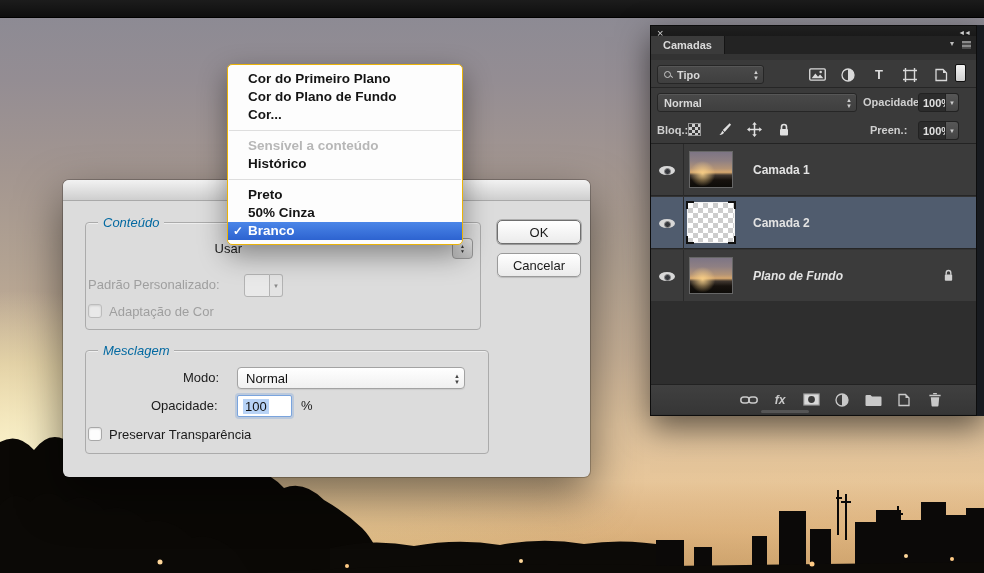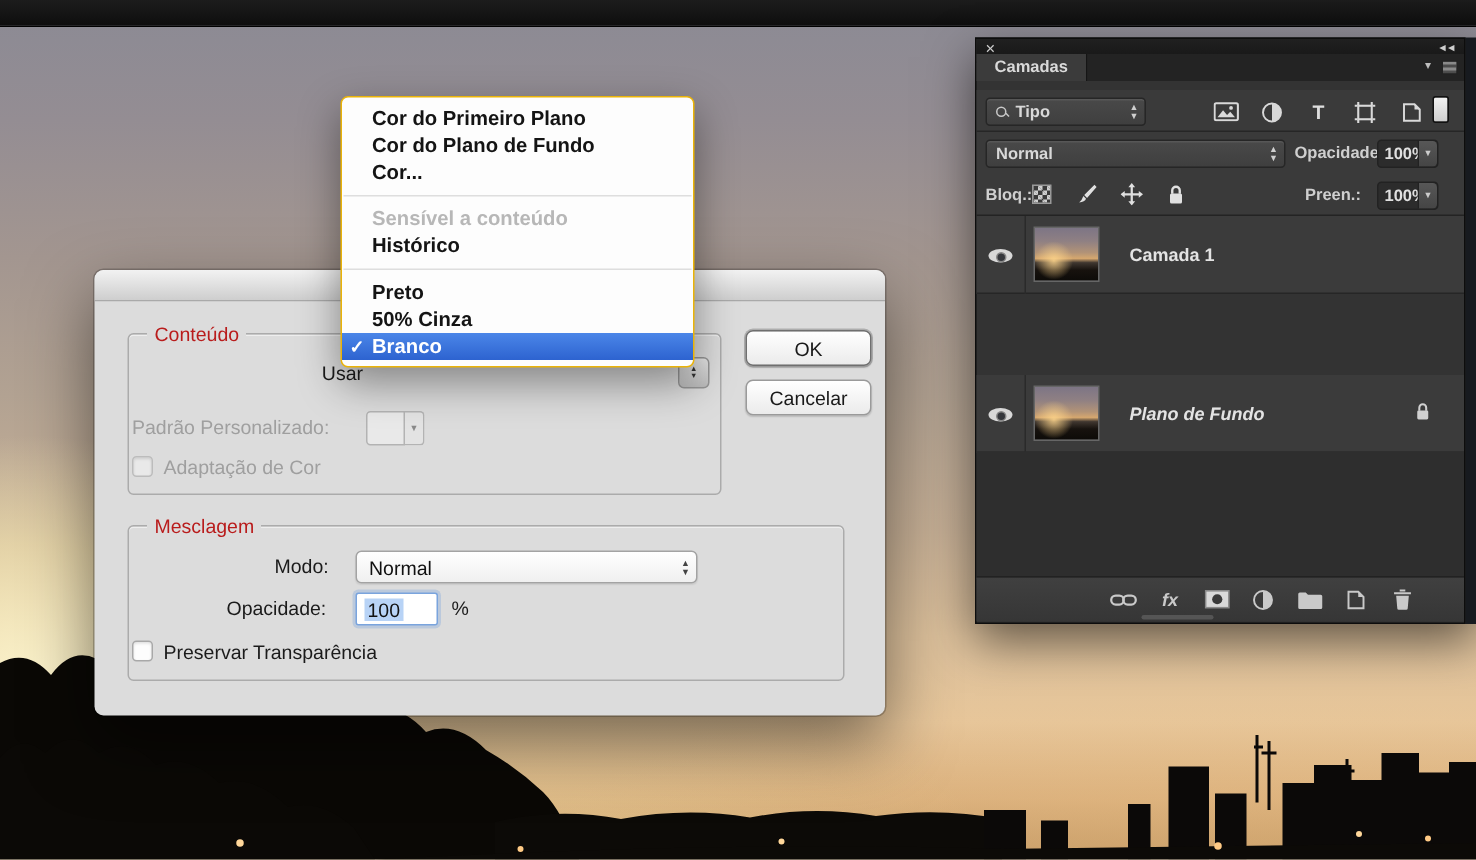--- a/index.html
+++ b/index.html
@@ -22,21 +22,21 @@
 
   
   .dialog { position:absolute; left:63px; top:180px; width:527px; height:297px;
     background:#dcdcdc; border-radius:6px; z-index:10;
     box-shadow:0 18px 45px rgba(0,0,0,.5), 0 0 0 1px rgba(0,0,0,.22); }
   .dialog-titlebar { height:21px; border-radius:6px 6px 0 0;
     background:linear-gradient(#f2f2f2,#cecece); border-bottom:1px solid #a9a9a9; }
   .group { position:absolute; border:1px solid #ababab; border-radius:4px;
     box-shadow:inset 0 1px 0 rgba(255,255,255,.5); }
   .group-label { position:absolute; top:-8px; left:12px; background:#dcdcdc;
-    padding:0 5px; font-size:13px; color:#b91c1c; }
+    padding:0 5px; font-size:13px; color:#0369a1;font-style:italic; }
   .lbl { position:absolute; font-size:13px; color:#1b1b1b; white-space:nowrap; }
   .lbl.disabled { color:#9f9f9f; }
   .checkbox { position:absolute; width:14px; height:14px; background:#fdfdfd;
     border:1px solid #a8a8a8; border-radius:3px; box-shadow:inset 0 1px 2px rgba(0,0,0,.12); }
   .checkbox.disabled { background:#e9e9e9; border-color:#bcbcbc; }
   .swatch-well { position:absolute; width:26px; height:23px; background:#e9e9e9;
     border:1px solid #b3b3b3; border-radius:3px 0 0 3px; }
   .swatch-arrow { position:absolute; width:13px; height:23px; background:#e3e3e3;
     border:1px solid #b3b3b3; border-left:none; border-radius:0 3px 3px 0;
     font-size:6px; color:#8a8a8a; display:flex; align-items:center; justify-content:center; }
@@ -197,21 +197,21 @@
   <span class="lbl" style="left:145px; top:61px; width:34px; text-align:right;">Usar</span>
 
   <span class="lbl disabled" style="left:25px; top:97px;">Padrão Personalizado:</span>
   <div class="swatch-well" style="left:181px; top:94px;"></div>
   <div class="swatch-arrow" style="left:207px; top:94px;">
       <span>▼</span>
     </div>
   <div class="checkbox disabled" style="left:25px; top:124px;"></div>
   <span class="lbl disabled" style="left:46px; top:124px;">Adaptação de Cor</span>
 
-  <div class="group" style="left:22px; top:170px; width:478px; height:104px;">
+  <div class="group" style="left:22px; top:170px; width:404px; height:104px;">
     <span class="group-label">Mesclagem</span>
   </div>
   <span class="lbl" style="left:120px; top:190px;">Modo:</span>
   <div class="mac-select" style="left:174px; top:187px; width:228px;">
     <span>Normal</span>
     <span class="stepper">
         <span>▲</span>
         <span>▼</span>
       </span>
   </div>
@@ -354,20 +354,32 @@
     </div>
 
     <div class="layer-list">
       <div class="layer-row" style="top:0;">
         <div class="eye-cell">
             <span class="eye"></span>
           </div>
         <div class="thumb photo-thumb"></div>
         <span class="layer-name">Camada 1</span>
       </div>
+      <div class="layer-row selected" style="top:53px;">
+        <div class="eye-cell">
+            <span class="eye"></span>
+          </div>
+        <div class="thumb checker-thumb">
+          <span class="corner tl"></span>
+          <span class="corner tr"></span>
+          <span class="corner bl"></span>
+          <span class="corner br"></span>
+        </div>
+        <span class="layer-name">Camada 2</span>
+      </div>
       <div class="layer-row" style="top:106px;">
         <div class="eye-cell">
             <span class="eye"></span>
           </div>
         <div class="thumb photo-thumb"></div>
         <span class="layer-name italic">Plano de Fundo</span>
         <span class="layer-lock">
           <svg width="11" height="13" viewBox="0 0 12 14">
               <path fill="none" stroke="#d0d0d0" stroke-width="1.5" d="M3.5 6.2 V4 a2.5 2.5 0 0 1 5 0 V6.2"></path>
               <rect x="2" y="6" width="8" height="6.6" rx="1" fill="#d0d0d0"></rect>

